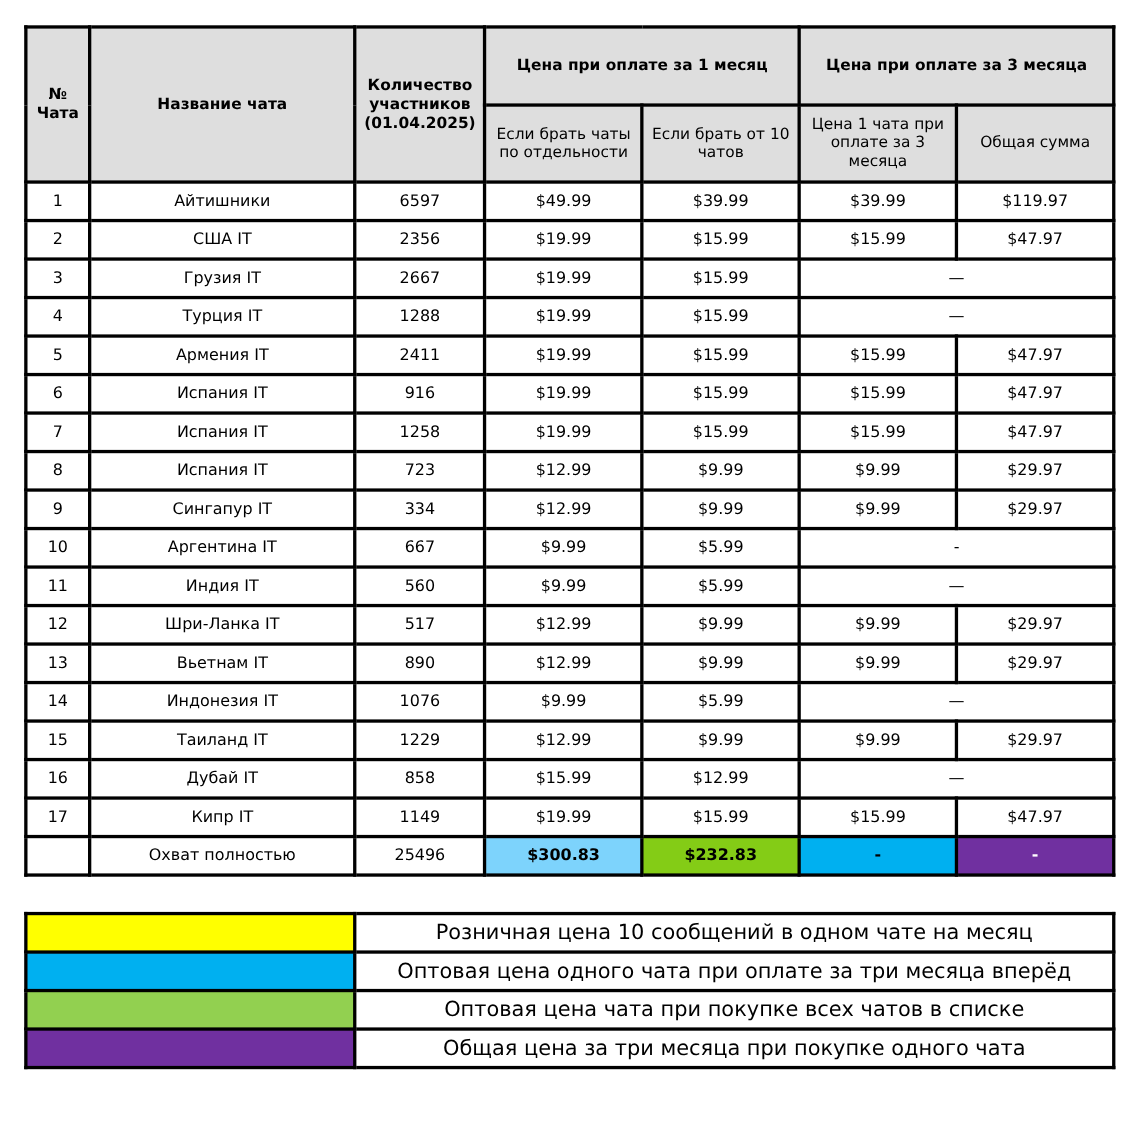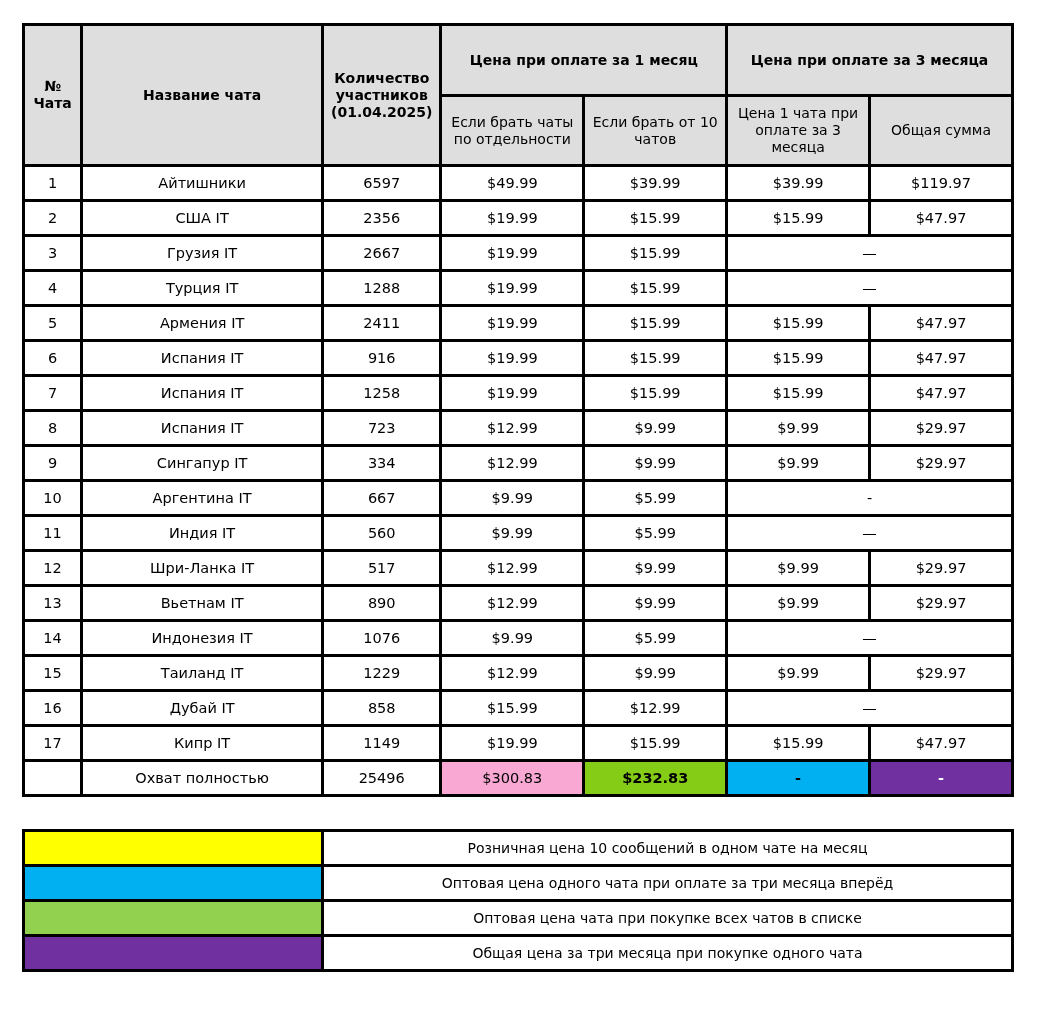--- a/index.html
+++ b/index.html
@@ -9,26 +9,26 @@
     #price-table { left: 22px; top: 23px; width: 992px; }
     #price-table th { background: #dedede; font-weight: normal; }
     #price-table th.bold { font-weight: bold; }
     #price-table tr.hdr1 th { height: 68px; }
     #price-table tr.hdr2 th { height: 67px; }
     #price-table tbody td { height: 32px; font-size: 14.5px; }
     .c-no { width: 57px; }
     .c-name { width: 236px; }
     .c-count { width: 116px; }
     .c-p { width: 140px; }
-    .yellow { background: #f9a8d4; font-weight: normal; }
+    .yellow { background: #7dd3fc; font-weight: bold; }
     .green { background: #84cc16; font-weight: bold; }
     .blue { background: #00b0f0; font-weight: bold; }
     .purple { background: #7030a0; font-weight: bold; color: #ffffff; }
     #legend-table { left: 22px; top: 829px; width: 992px; }
-    #legend-table td { height: 32px; font-size: 14px; }
+    #legend-table td { height: 32px; font-size: 19px; }
     #legend-table td.swatch { width: 296px; }
     .sw-yellow { background: #ffff00; }
     .sw-green { background: #92d050; }
     .sw-blue { background: #00b0f0; }
     .sw-purple { background: #7030a0; }
   </style>
 </head>
 <body>
 
 <table id="price-table">

